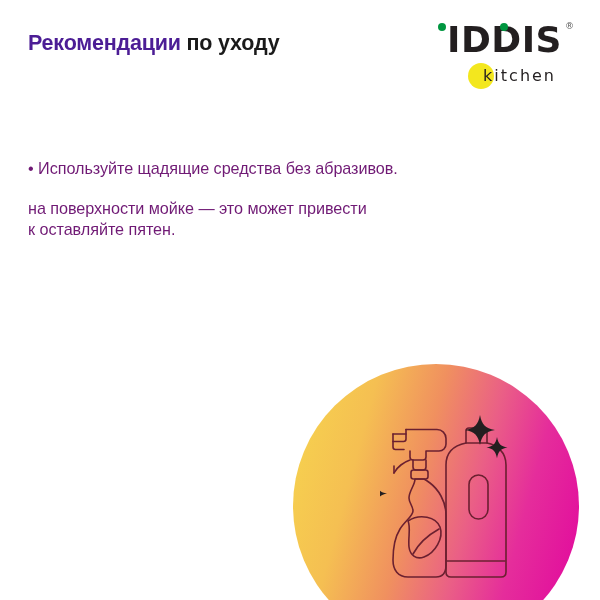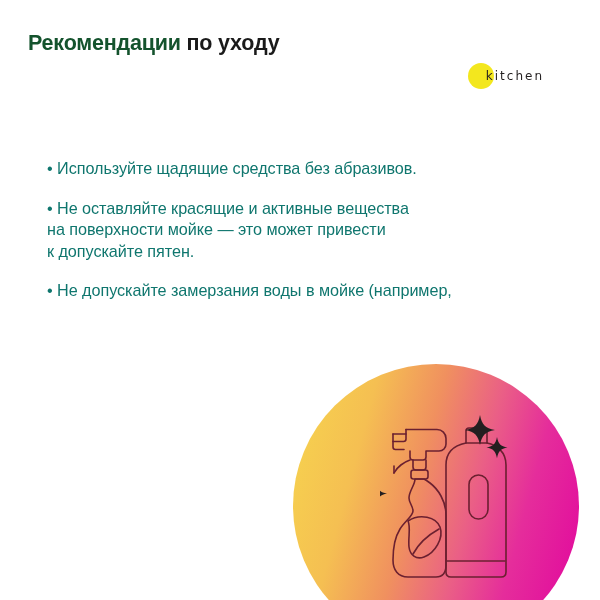--- a/index.html
+++ b/index.html
@@ -27,21 +27,21 @@
   .page-title {
     position: absolute;
     left: 28px;
     top: 33px;
     font-size: 21.5px;
     font-weight: bold;
     letter-spacing: -0.2px;
     white-space: nowrap;
     line-height: 1;
   }
-  .title-accent { color: #14532d; }
+  .title-accent { color: #4c1d95; }
   .title-rest   { color: #1a1a1a; }
 
   
   .logo {
     position: absolute;
     right: 26px;
     top: 20px;
     width: 140px;
     height: 70px;
   }
@@ -93,44 +93,43 @@
     position: absolute;
     right: 62px;
     top: 1px;
     width: 26px;
     height: 26px;
     border-radius: 50%;
     background: #f3e71e;
   }
   .logo-sub-text {
     position: absolute;
-    right: 12px;
+    right: 0px;
     top: 7px;
-    font-size: 12px;
+    font-size: 16px;
     letter-spacing: 2.0px;
     color: #231f20;
     font-family: "DejaVu Sans", sans-serif;
     font-weight: normal;
     line-height: 14px;
   }
 
   
   .content {
     position: absolute;
     left: 28px;
     top: 158px;
     width: 520px;
   }
   .bullet {
     font-size: 16.2px;
-    color: #0f766e;
+    color: #701a75;
     line-height: 21.5px;
     margin-bottom: 18px;
     letter-spacing: -0.05px;
-    margin-left: 19px;
   }
   .bullet:last-child { margin-bottom: 0; }
   .bullet-line { white-space: nowrap; }
 
   
   .blob-wrap {
     position: absolute;
     left: 0;
     top: 0;
     width: 600px;
@@ -209,36 +208,40 @@
   </svg>
 </div>
 
 <div class="header">
 
   <div class="page-title">
     <span class="title-accent">Рекомендации</span><span class="title-rest"> по уходу</span>
   </div>
 
   <div class="logo">
+    <div class="logo-wordmark">
+      <span class="logo-text">IDDIS</span>
+      <span class="logo-dot d1"></span>
+      <span class="logo-dot d2"></span>
+      <span class="logo-reg">®</span>
+    </div>
     <div class="logo-sub">
       <span class="logo-sub-circle"></span>
       <span class="logo-sub-text">kitchen</span>
     </div>
   </div>
 </div>
 
 <div class="content">
 
   <div class="bullet">
     <div class="bullet-line"><span>•</span> <span>Используйте щадящие средства без абразивов.</span></div>
   </div>
 
   <div class="bullet">
-    <div class="bullet-line"><span>•</span> <span>Не оставляйте красящие и активные вещества</span></div>
     <div class="bullet-line">на поверхности мойке — это может привести</div>
-    <div class="bullet-line">к допускайте пятен.</div>
+    <div class="bullet-line">к оставляйте пятен.</div>
   </div>
 
   <div class="bullet">
-    <div class="bullet-line"><span>•</span> <span>Не допускайте замерзания воды в мойке (например,</span></div>
   </div>
 
 </div>
 
 </body></html>

